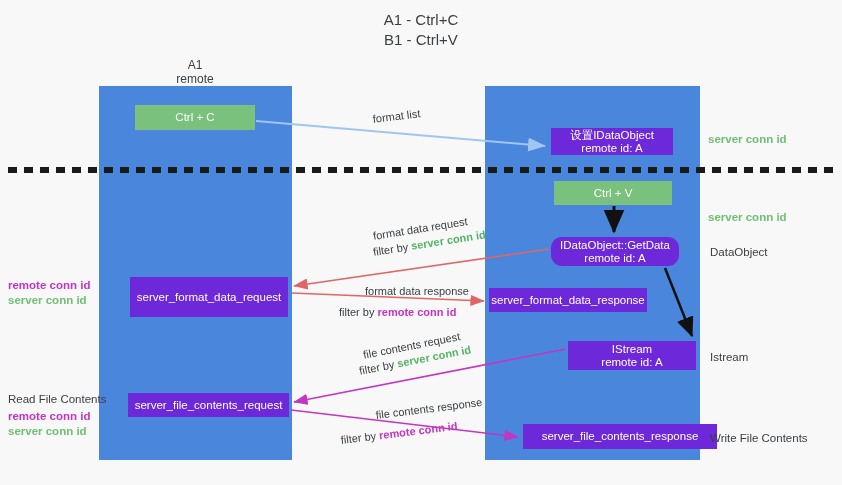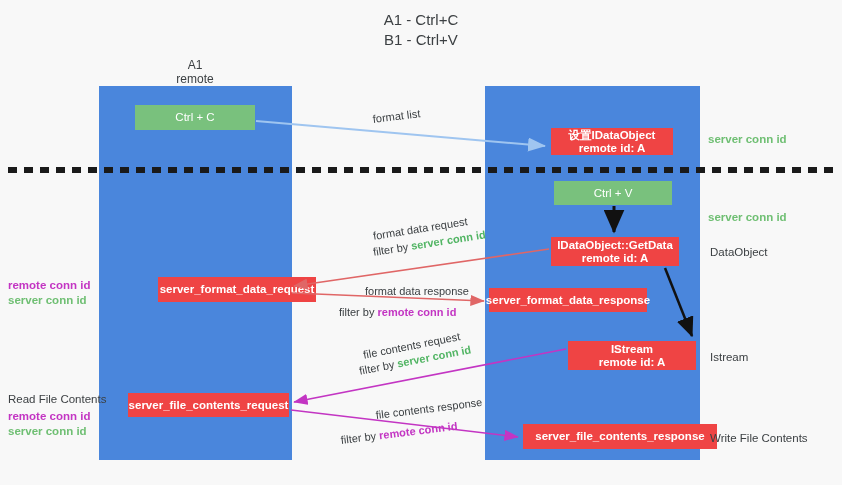--- a/index.html
+++ b/index.html
@@ -25,21 +25,21 @@
   
   .lane{background:#4a86dc;}
 
   
   .box{
     display:flex;flex-direction:column;align-items:center;justify-content:center;
     text-align:right;color:#ffffff;font-size:11.5px;line-height:13px;
     box-sizing:border-box;padding:2px 4px;
   }
   .box.green{background:#79c17d;}
-  .box.orange{background:#ef4444;font-weight:bold;}
+  .box.orange{background:#6d28d9;}
   .box .l2{display:block;}
 
   
   .edge-lbl{
     font-size:11px;color:#3c4043;white-space:nowrap;line-height:14px;
   }
   .rot-1{transform:rotate(-7deg);transform-origin:left top;}
   .rot-2{transform:rotate(-9deg);transform-origin:left top;}
   .rot-3{transform:rotate(-11deg);transform-origin:left top;}
   .green-txt{color:#52b564;font-weight:bold;}
@@ -78,31 +78,31 @@
 
   <div class="abs box orange" style="left:551px;top:128px;width:122px;height:27px;">
     <span>设置IDataObject</span>
     <span class="l2">remote id: A</span>
   </div>
 
   <div class="abs box green" style="left:554px;top:181px;width:118px;height:24px;">
     <span>Ctrl + V</span>
   </div>
 
-  <div class="abs box orange" style="left:551px;top:237px;width:128px;height:29px;">
+  <div class="abs box orange" style="left:551px;top:237px;width:128px;height:29px;border-radius:11px;">
     <span>IDataObject::GetData</span>
     <span class="l2">remote id: A</span>
   </div>
 
   <div class="abs box orange" style="left:568px;top:341px;width:128px;height:29px;">
     <span>IStream</span>
     <span class="l2">remote id: A</span>
   </div>
 
-  <div class="abs box orange" style="left:130px;top:277px;width:158px;height:25px;margin-left:28px;">
+  <div class="abs box orange" style="left:130px;top:277px;width:158px;height:40px;">
     <span>server_format_data_request</span>
   </div>
 
   <div class="abs box orange" style="left:489px;top:288px;width:158px;height:24px;">
     <span>server_format_data_response</span>
   </div>
 
   <div class="abs box orange" style="left:128px;top:393px;width:161px;height:24px;">
     <span>server_file_contents_request</span>
   </div>

